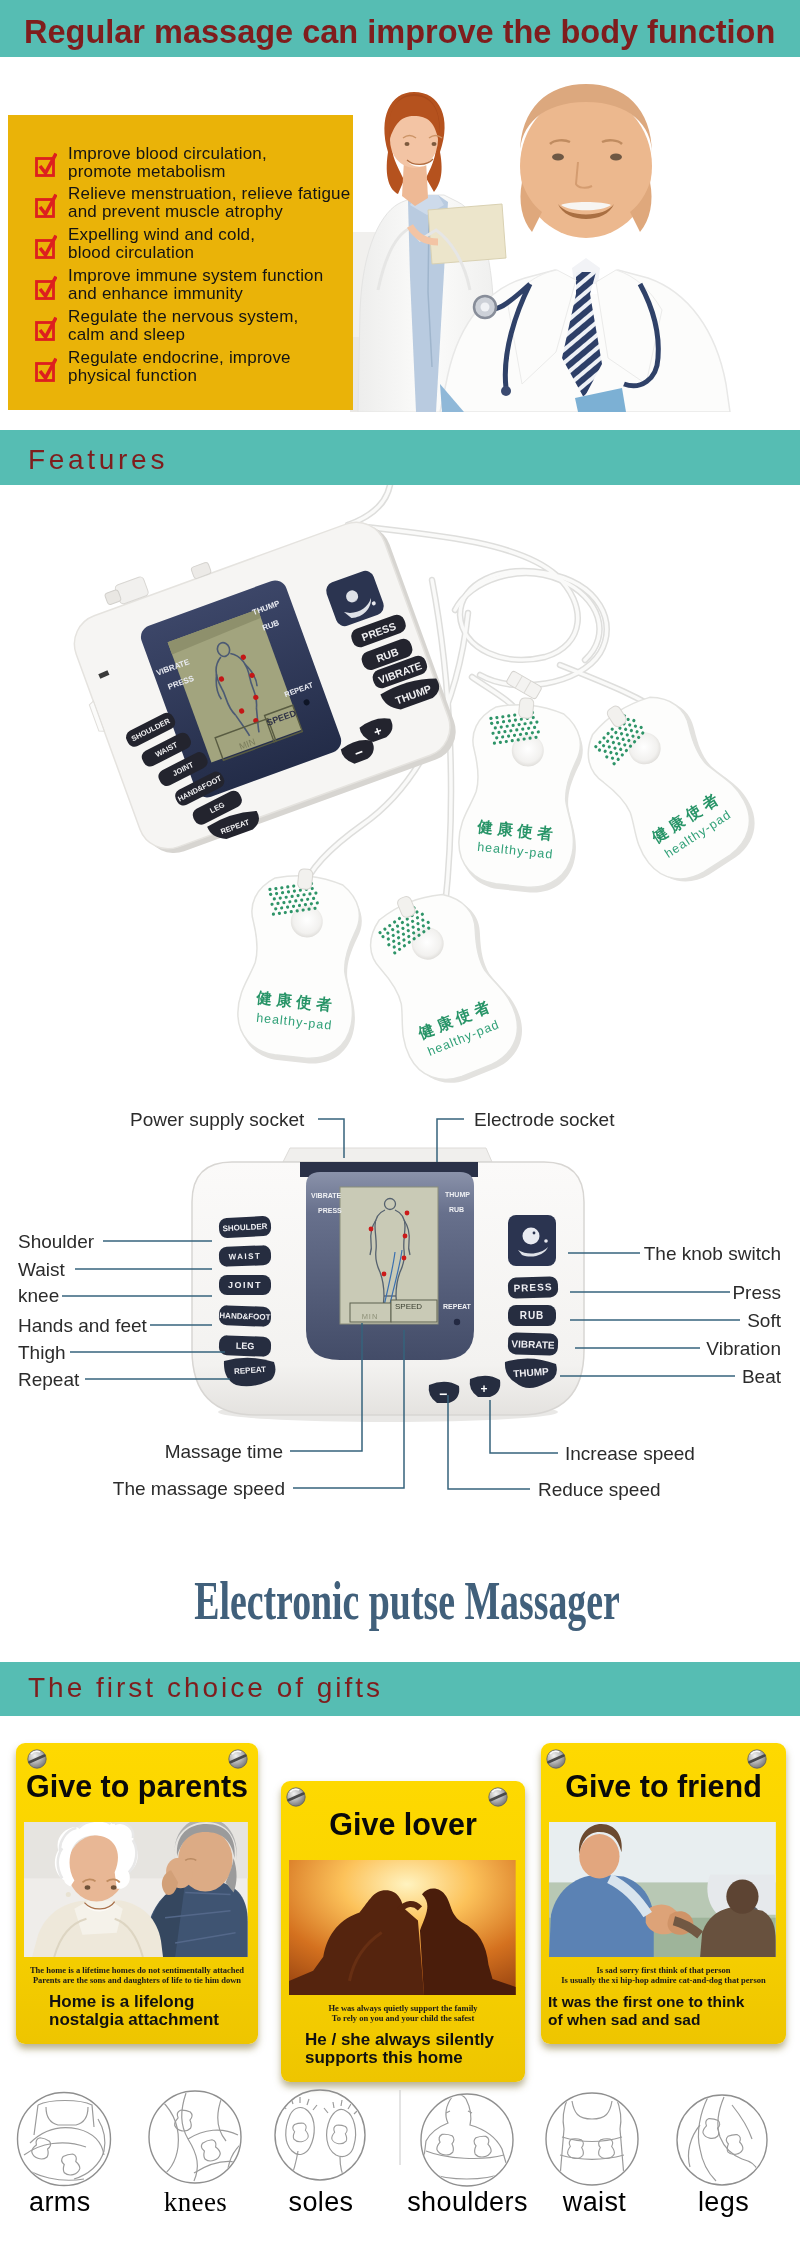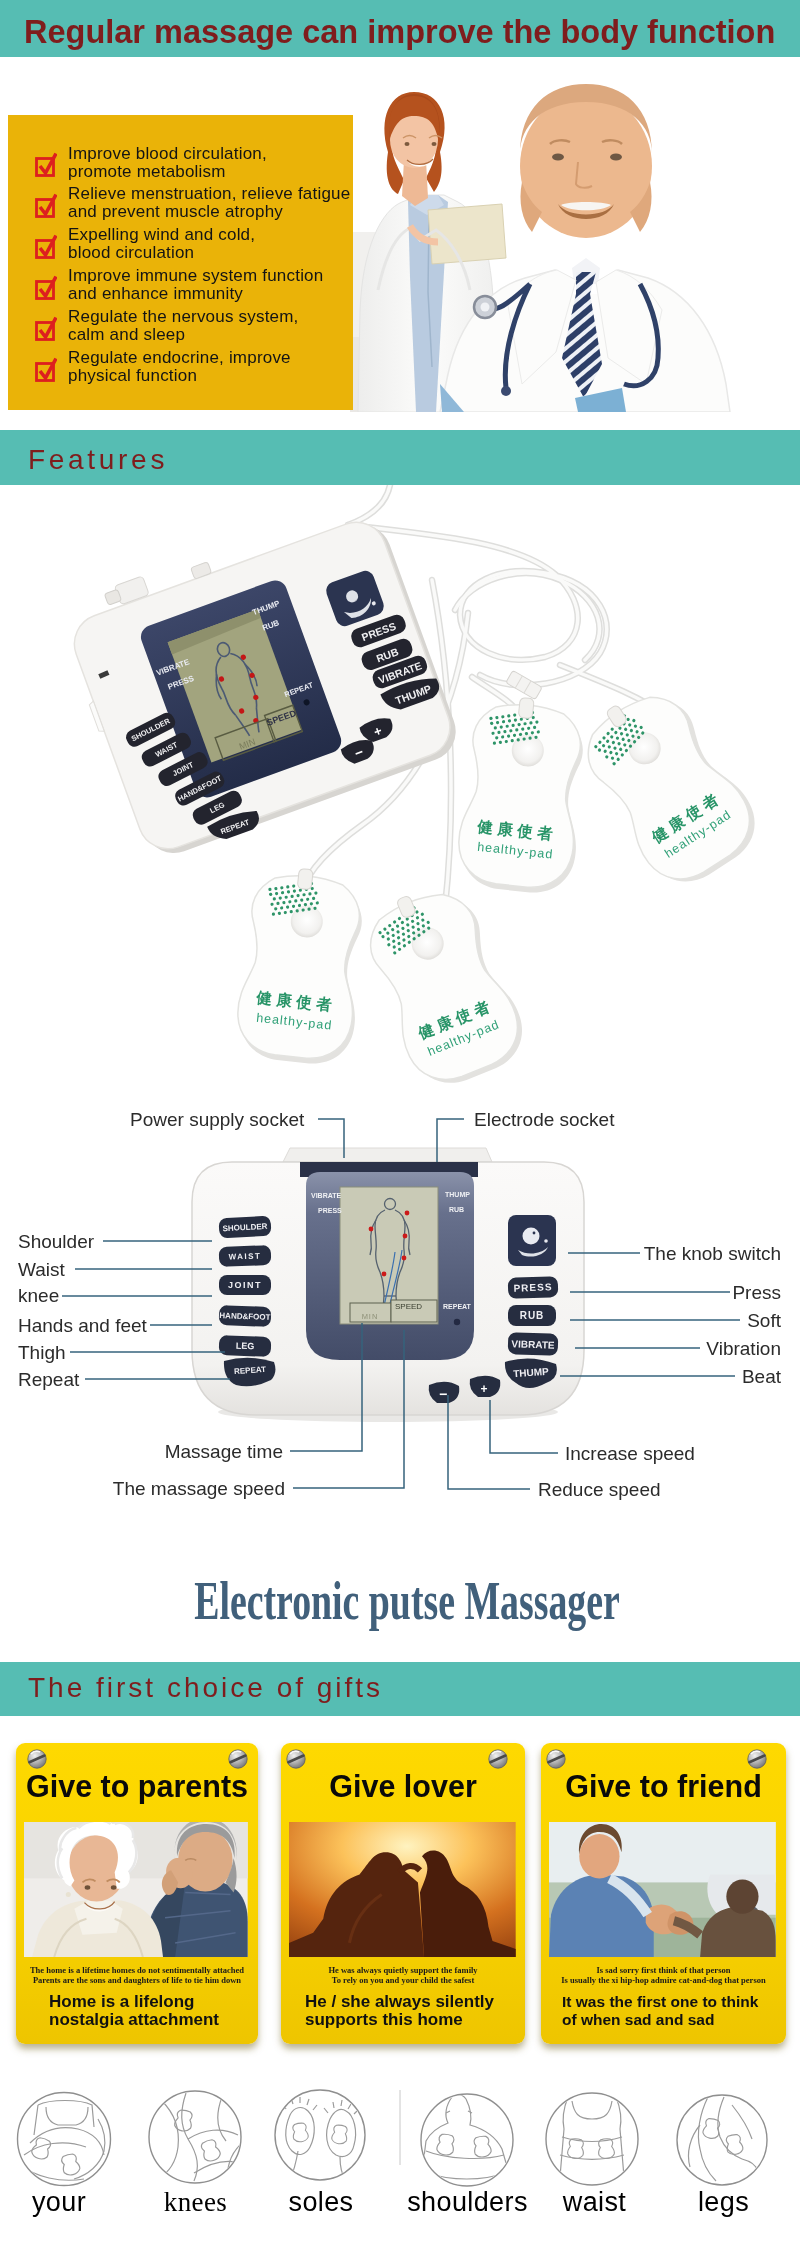--- a/index.html
+++ b/index.html
@@ -14,21 +14,21 @@
 #band3 span{position:absolute;left:28px;top:10px;font-size:28px;letter-spacing:3.0px;}
 #docphoto{left:350px;top:62px;width:450px;height:350px;}
 #ylist{left:8px;top:115px;width:345px;height:295px;background:#eab308;}
 .chk{position:absolute;left:27px;width:22px;height:26px;}
 .ctx{position:absolute;left:60px;width:300px;font-size:17px;line-height:18px;letter-spacing:0.2px;color:#141414;white-space:nowrap;}
 #prodphoto{left:0;top:485px;width:800px;height:605px;}
 #diagram{left:0;top:1090px;width:800px;height:470px;}
 #serifhead{left:0;top:1570px;width:800px;text-align:center;font-family:"Liberation Serif",serif;font-weight:bold;font-size:54px;color:#41607b;transform:translateX(7px) scaleX(0.70);transform-origin:400px 0;}
 .card{position:absolute;top:1743px;height:301px;border-radius:9px;background:linear-gradient(180deg,#fed900 0%,#f8d200 55%,#eec500 100%);box-shadow:0 5px 7px rgba(120,105,40,0.5);}
 #card1{left:16px;width:242px;}
-#card2{left:281px;width:244px;}
+#card2{left:281px;width:244px;margin-top:38px;}
 #card3{left:541px;width:245px;}
 .screw{position:absolute;top:5px;width:22px;height:22px;}
 .cardtitle{position:absolute;top:26px;left:0;width:100%;text-align:center;font-weight:bold;font-size:30.5px;color:#0a0a0a;}
 .cardphoto{position:absolute;top:79px;left:8px;right:7px;height:135px;overflow:hidden;}
 .smalltxt{position:absolute;top:223px;left:2px;right:2px;text-align:center;font-size:8.5px;line-height:9.5px;color:#1a1a1a;font-family:"Liberation Serif",serif;font-weight:bold;}
 .bigtxt{position:absolute;top:250px;left:0;right:0;text-align:left;font-weight:bold;font-size:17px;line-height:17.5px;color:#111;}
 #icons{left:0;top:2085px;width:800px;height:140px;}
 .iclabel{position:absolute;top:2187px;font-size:27px;letter-spacing:0.4px;color:#000;text-align:center;}
 </style>
 </head>
@@ -631,21 +631,21 @@
 
     <path d="M150,134 L152,110 C158,92 172,84 190,84 L212,88 C222,94 225,104 225,118 L225,134 Z" fill="#68513e"></path>
     <ellipse cx="192" cy="74" rx="16" ry="17" fill="#5d4433"></ellipse>
 
     <path d="M96,88 C106,80 118,80 126,88 C134,96 132,106 122,110 C112,114 100,110 96,100 Z" fill="#dda378"></path>
     <path d="M120,92 C128,86 138,88 142,96 C146,104 140,112 130,112 C122,112 116,106 118,98 Z" fill="#d09468"></path>
     <path d="M60,56 C76,64 88,76 98,92" fill="none" stroke="#d8e4ee" stroke-width="10"></path>
     <path d="M150,112 C140,104 132,100 124,98" fill="none" stroke="#715843" stroke-width="9"></path>
   </svg>
   <div class="smalltxt">Is sad sorry first think of that person<br>Is usually the xi hip-hop admire cat-and-dog that person</div>
-  <div class="bigtxt" style="padding-left:21px;font-size:15.5px">It was the first one to think<br>of when sad and sad</div>
+  <div class="bigtxt" style="padding-left:7px;font-size:15.5px">It was the first one to think<br>of when sad and sad</div>
 </div>
 
 <svg class="abs" id="icons" viewBox="0 0 800 140">
 <defs>
   <path id="padsm" d="M-5,-8 C-1,-9 1,-9 5,-8 C8,-6 8,-3 6,0 C8,3 9,5 8,8 C6,11 3,12 0,12 C-3,12 -6,11 -8,8 C-9,5 -8,3 -6,0 C-8,-3 -8,-6 -5,-8 Z"></path>
 </defs>
 <line x1="400" y1="5" x2="400" y2="80" stroke="#c8c8c8" stroke-width="1"></line>
 <clipPath id="c1">
       <circle cx="64" cy="54" r="45.5"></circle>
     </clipPath>
@@ -725,18 +725,18 @@
 
   <path d="M708,12 C700,28 696,48 700,64 C702,76 708,88 716,96"></path>
   <path d="M724,12 C718,26 716,40 720,52 C724,62 732,70 742,74"></path>
   <path d="M742,74 C750,76 756,80 758,86 M700,40 C690,52 686,68 690,82"></path>
   <path d="M732,20 C740,30 748,42 752,54"></path>
   <use href="#padsm" transform="translate(712,42) rotate(12) scale(0.95)" fill="none"></use>
   <use href="#padsm" transform="translate(734,58) rotate(-10) scale(0.95)" fill="none"></use>
   </g>
 </g>
 </svg>
-<div class="iclabel" style="left:29px;width:60px;">your</div>
+<div class="iclabel" style="left:29px;width:60px;">arms</div>
 <div class="iclabel" style="left:158px;width:75px;font-family:Liberation Serif, serif;">knees</div>
 <div class="iclabel" style="left:286px;width:70px;">soles</div>
 <div class="iclabel" style="left:405px;width:125px;">shoulders</div>
 <div class="iclabel" style="left:562px;width:65px;">waist</div>
 <div class="iclabel" style="left:696px;width:55px;">legs</div>
 
 </body></html>

